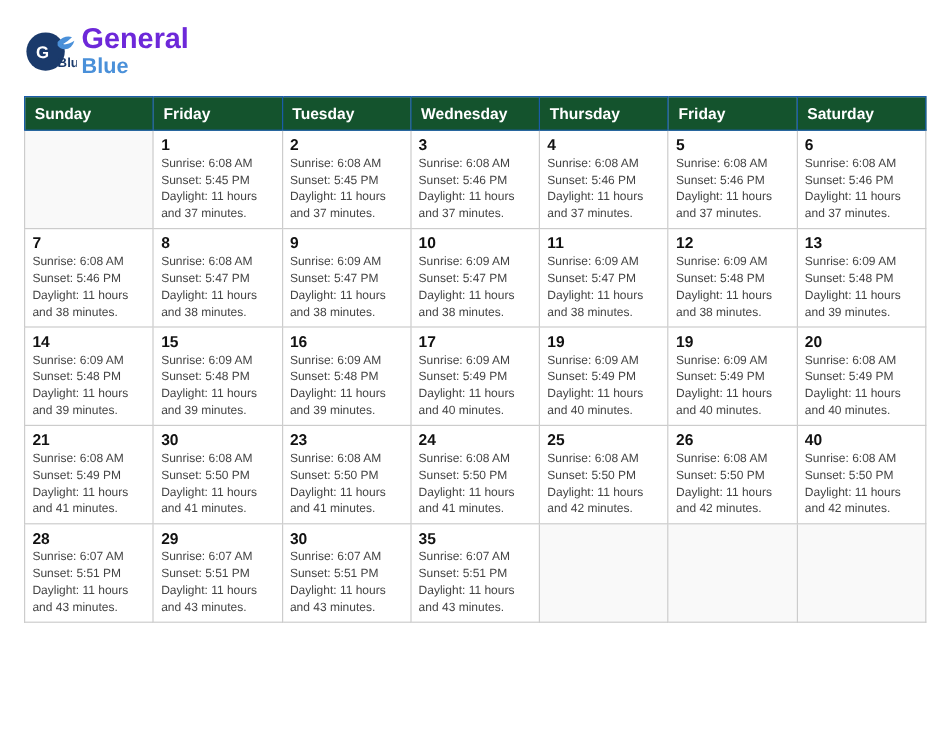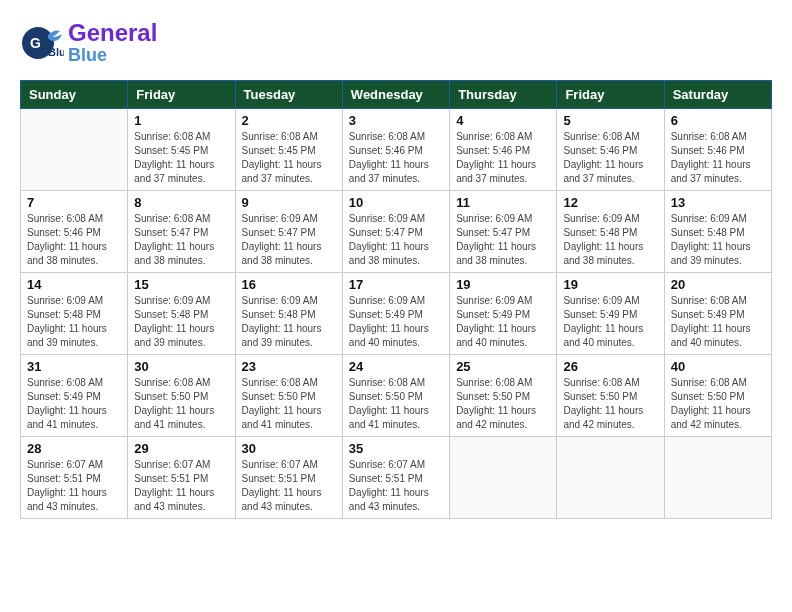--- a/index.html
+++ b/index.html
@@ -260,21 +260,21 @@
           <td>
             <span class="day-number">20</span>
             <div class="day-info" style="white-space: pre-line;">Sunrise: 6:08 AM
 Sunset: 5:49 PM
 Daylight: 11 hours
 and 40 minutes.</div>
           </td>
         </tr>
         <tr>
           <td>
-            <span class="day-number">31</span>
+            <span class="day-number">21</span>
             <div class="day-info" style="white-space: pre-line;">Sunrise: 6:08 AM
 Sunset: 5:49 PM
 Daylight: 11 hours
 and 41 minutes.</div>
           </td>
           <td>
             <span class="day-number">30</span>
             <div class="day-info" style="white-space: pre-line;">Sunrise: 6:08 AM
 Sunset: 5:50 PM
 Daylight: 11 hours

